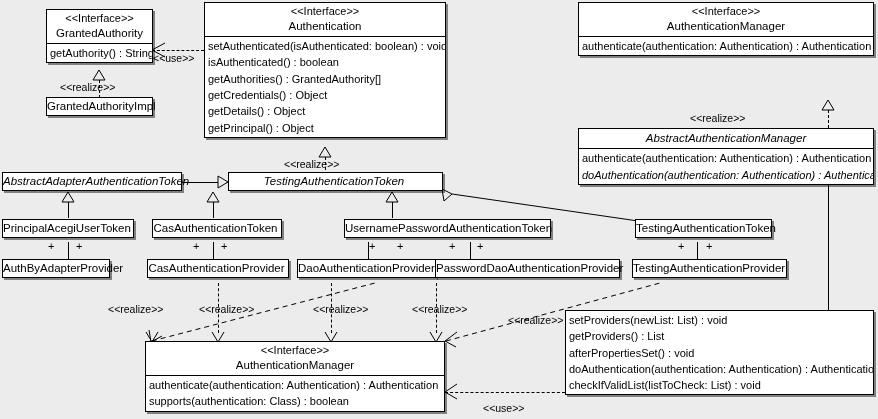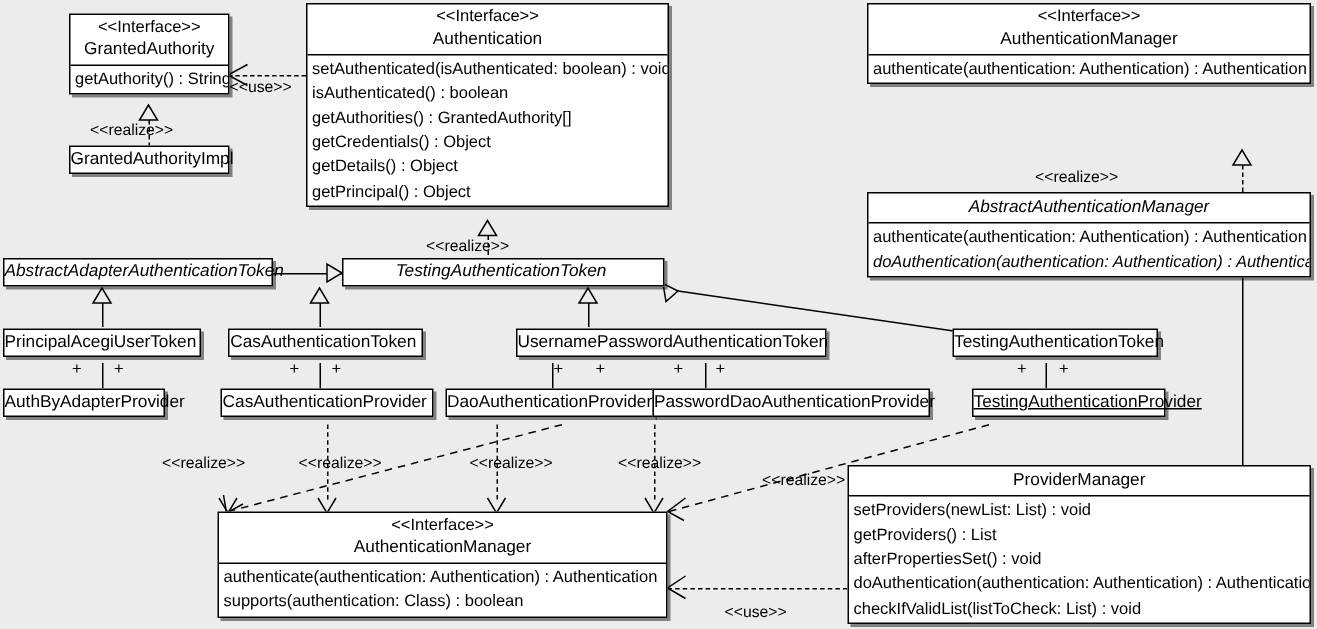--- a/index.html
+++ b/index.html
@@ -291,41 +291,38 @@
       <span class="cls-name">DaoAuthenticationProvider</span>
     </div>
   </div>
 
   <div class="uml-box compact" style="left:435px; top:259px; width:185px;">
     <div class="uml-head">
       <span class="cls-name">PasswordDaoAuthenticationProvider</span>
     </div>
   </div>
 
-  <div class="uml-box compact" style="left:648px; top:259px; width:129px;text-decoration:underline;">
+  <div class="uml-box compact" style="left:632px; top:259px; width:155px;">
     <div class="uml-head">
       <span class="cls-name">TestingAuthenticationProvider</span>
     </div>
   </div>
 
   <div class="uml-box" style="left:145px; top:341px; width:300px;">
     <div class="uml-head with-body">
       <span class="stereotype">&lt;&lt;Interface&gt;&gt;</span>
       <span class="cls-name">AuthenticationManager</span>
     </div>
     <div class="uml-body">
       <div class="member">authenticate(authentication: Authentication) : Authentication</div>
       <div class="member">supports(authentication: Class) : boolean</div>
     </div>
   </div>
 
   <div class="uml-box" style="left:565px; top:310px; width:309px;">
-    <div class="uml-head with-body">
-      <span class="cls-name">ProviderManager</span>
-    </div>
     <div class="uml-body">
       <div class="member">setProviders(newList: List) : void</div>
       <div class="member">getProviders() : List</div>
       <div class="member">afterPropertiesSet() : void</div>
       <div class="member">doAuthentication(authentication: Authentication) : Authentication</div>
       <div class="member">checkIfValidList(listToCheck: List) : void</div>
     </div>
   </div>
 
 </div>

